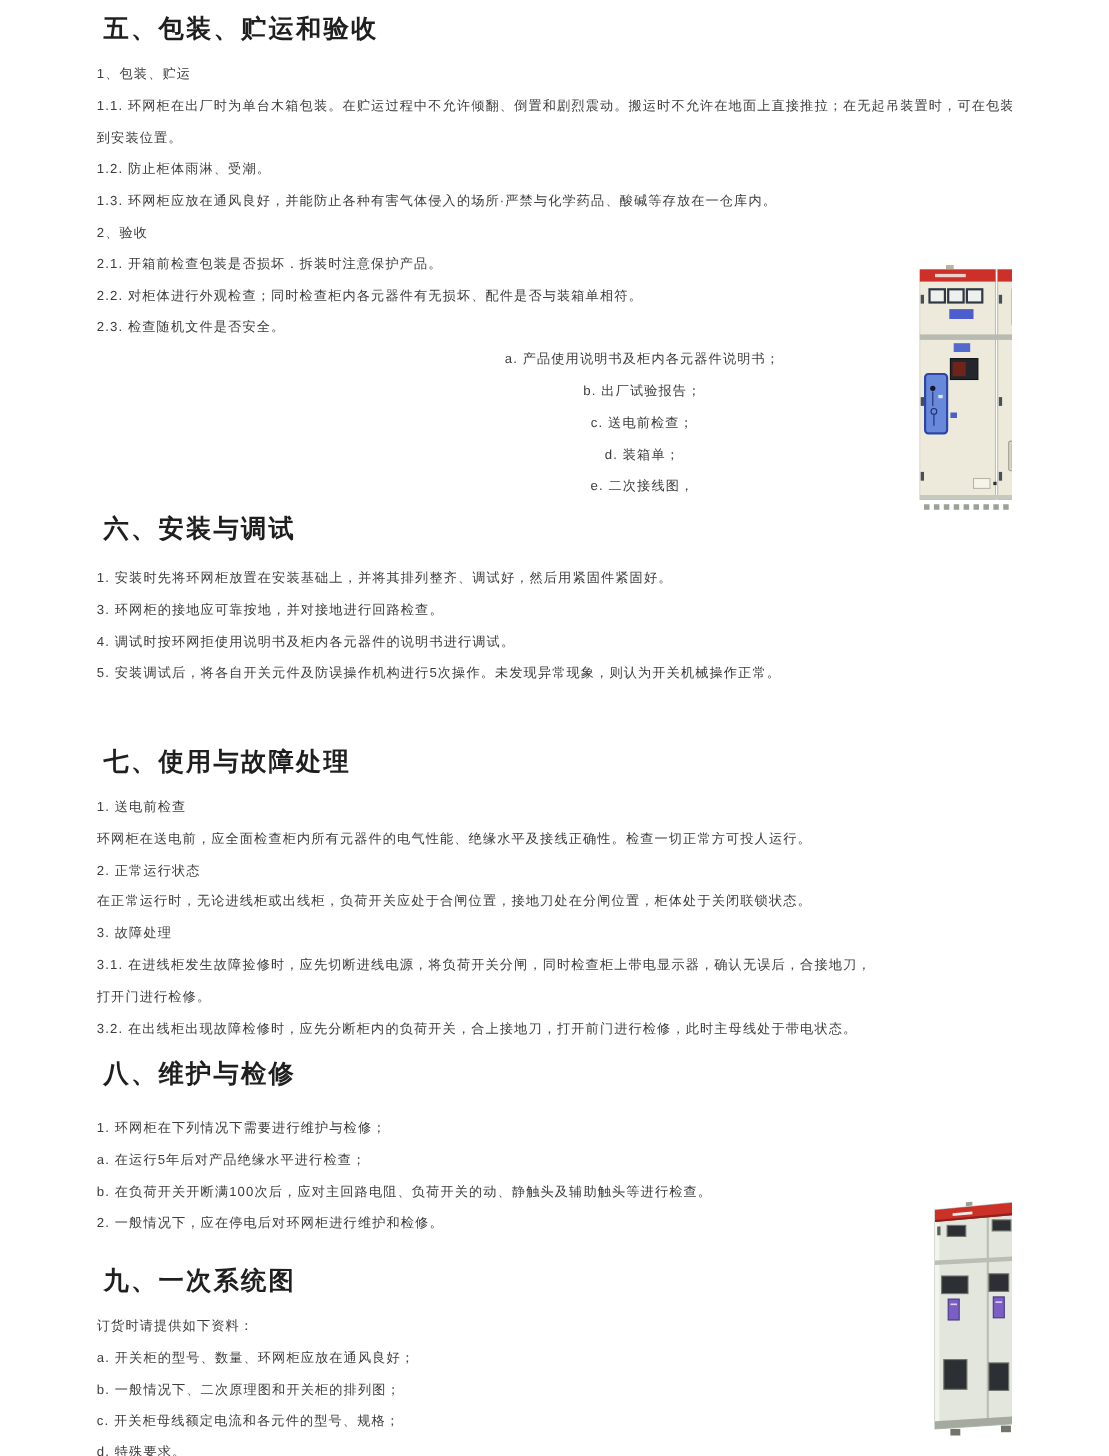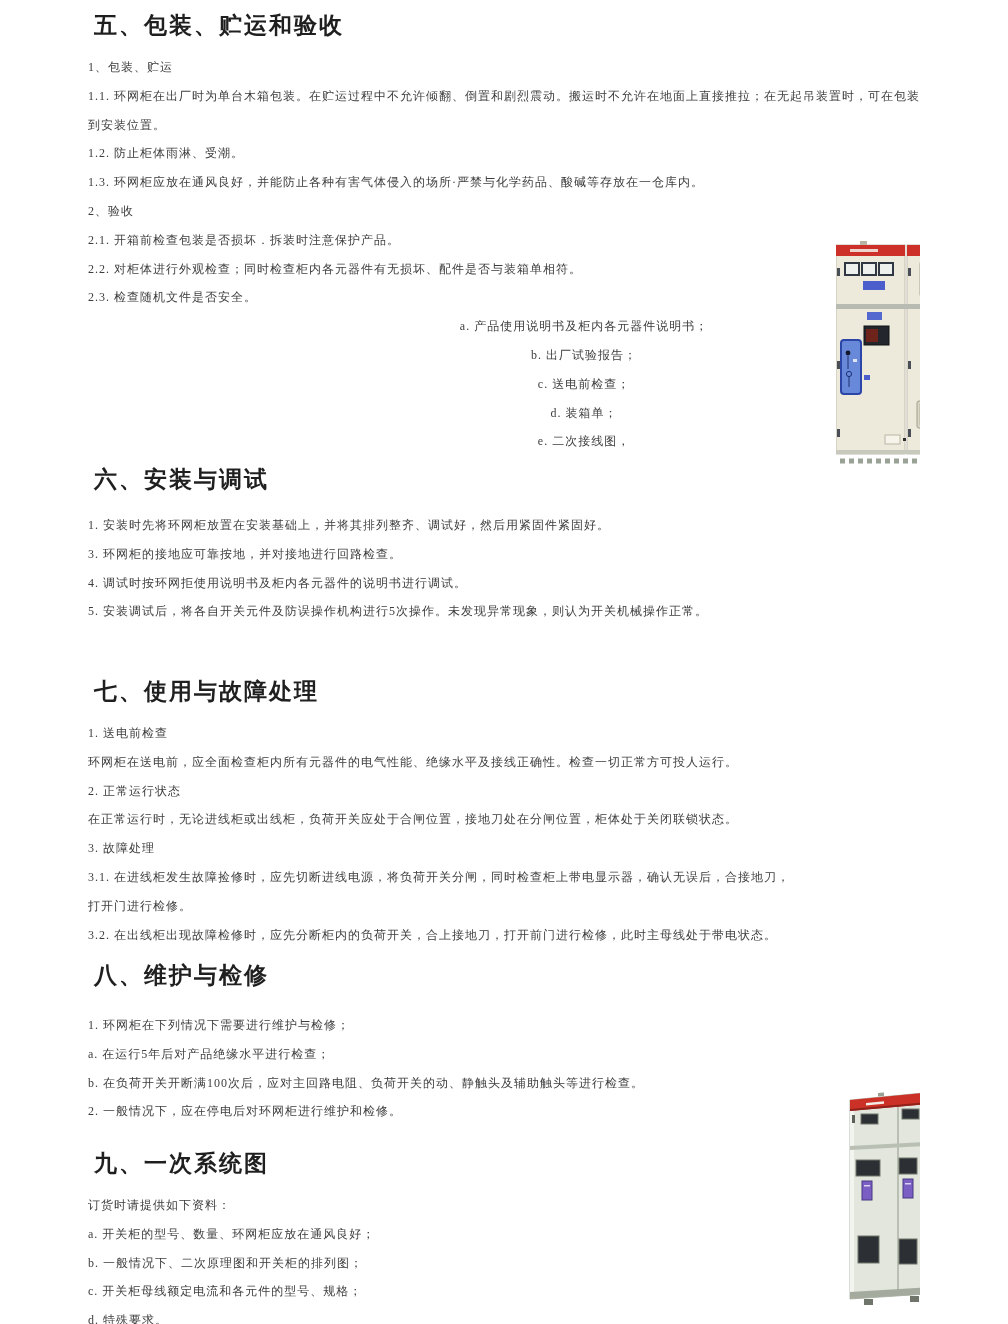--- a/index.html
+++ b/index.html
@@ -1,19 +1,19 @@
 <!DOCTYPE html>
 <html><head>
 <meta charset="utf-8">
 <style>
   html,body { margin:0; padding:0; background:#ffffff; }
   .page {
     position:relative; width:832px; height:1324px; margin:0 auto;
     background:#ffffff; overflow:hidden;
-    font-family:Liberation Serif, serif; color:#3d3d3d;
+    font-family:Liberation Sans, sans-serif; color:#3d3d3d;
   }
   .section { position:absolute; left:0; width:992px; }
   .sec-title {
     margin:0 0 0 6px; font-size:23px; line-height:28px; font-weight:bold;
     color:#1f1f1f; letter-spacing:2px;
   }
   .lines p.line {
     margin:0; font-size:12px; line-height:28.8px; letter-spacing:1px;
     color:#3d3d3d;
   }

